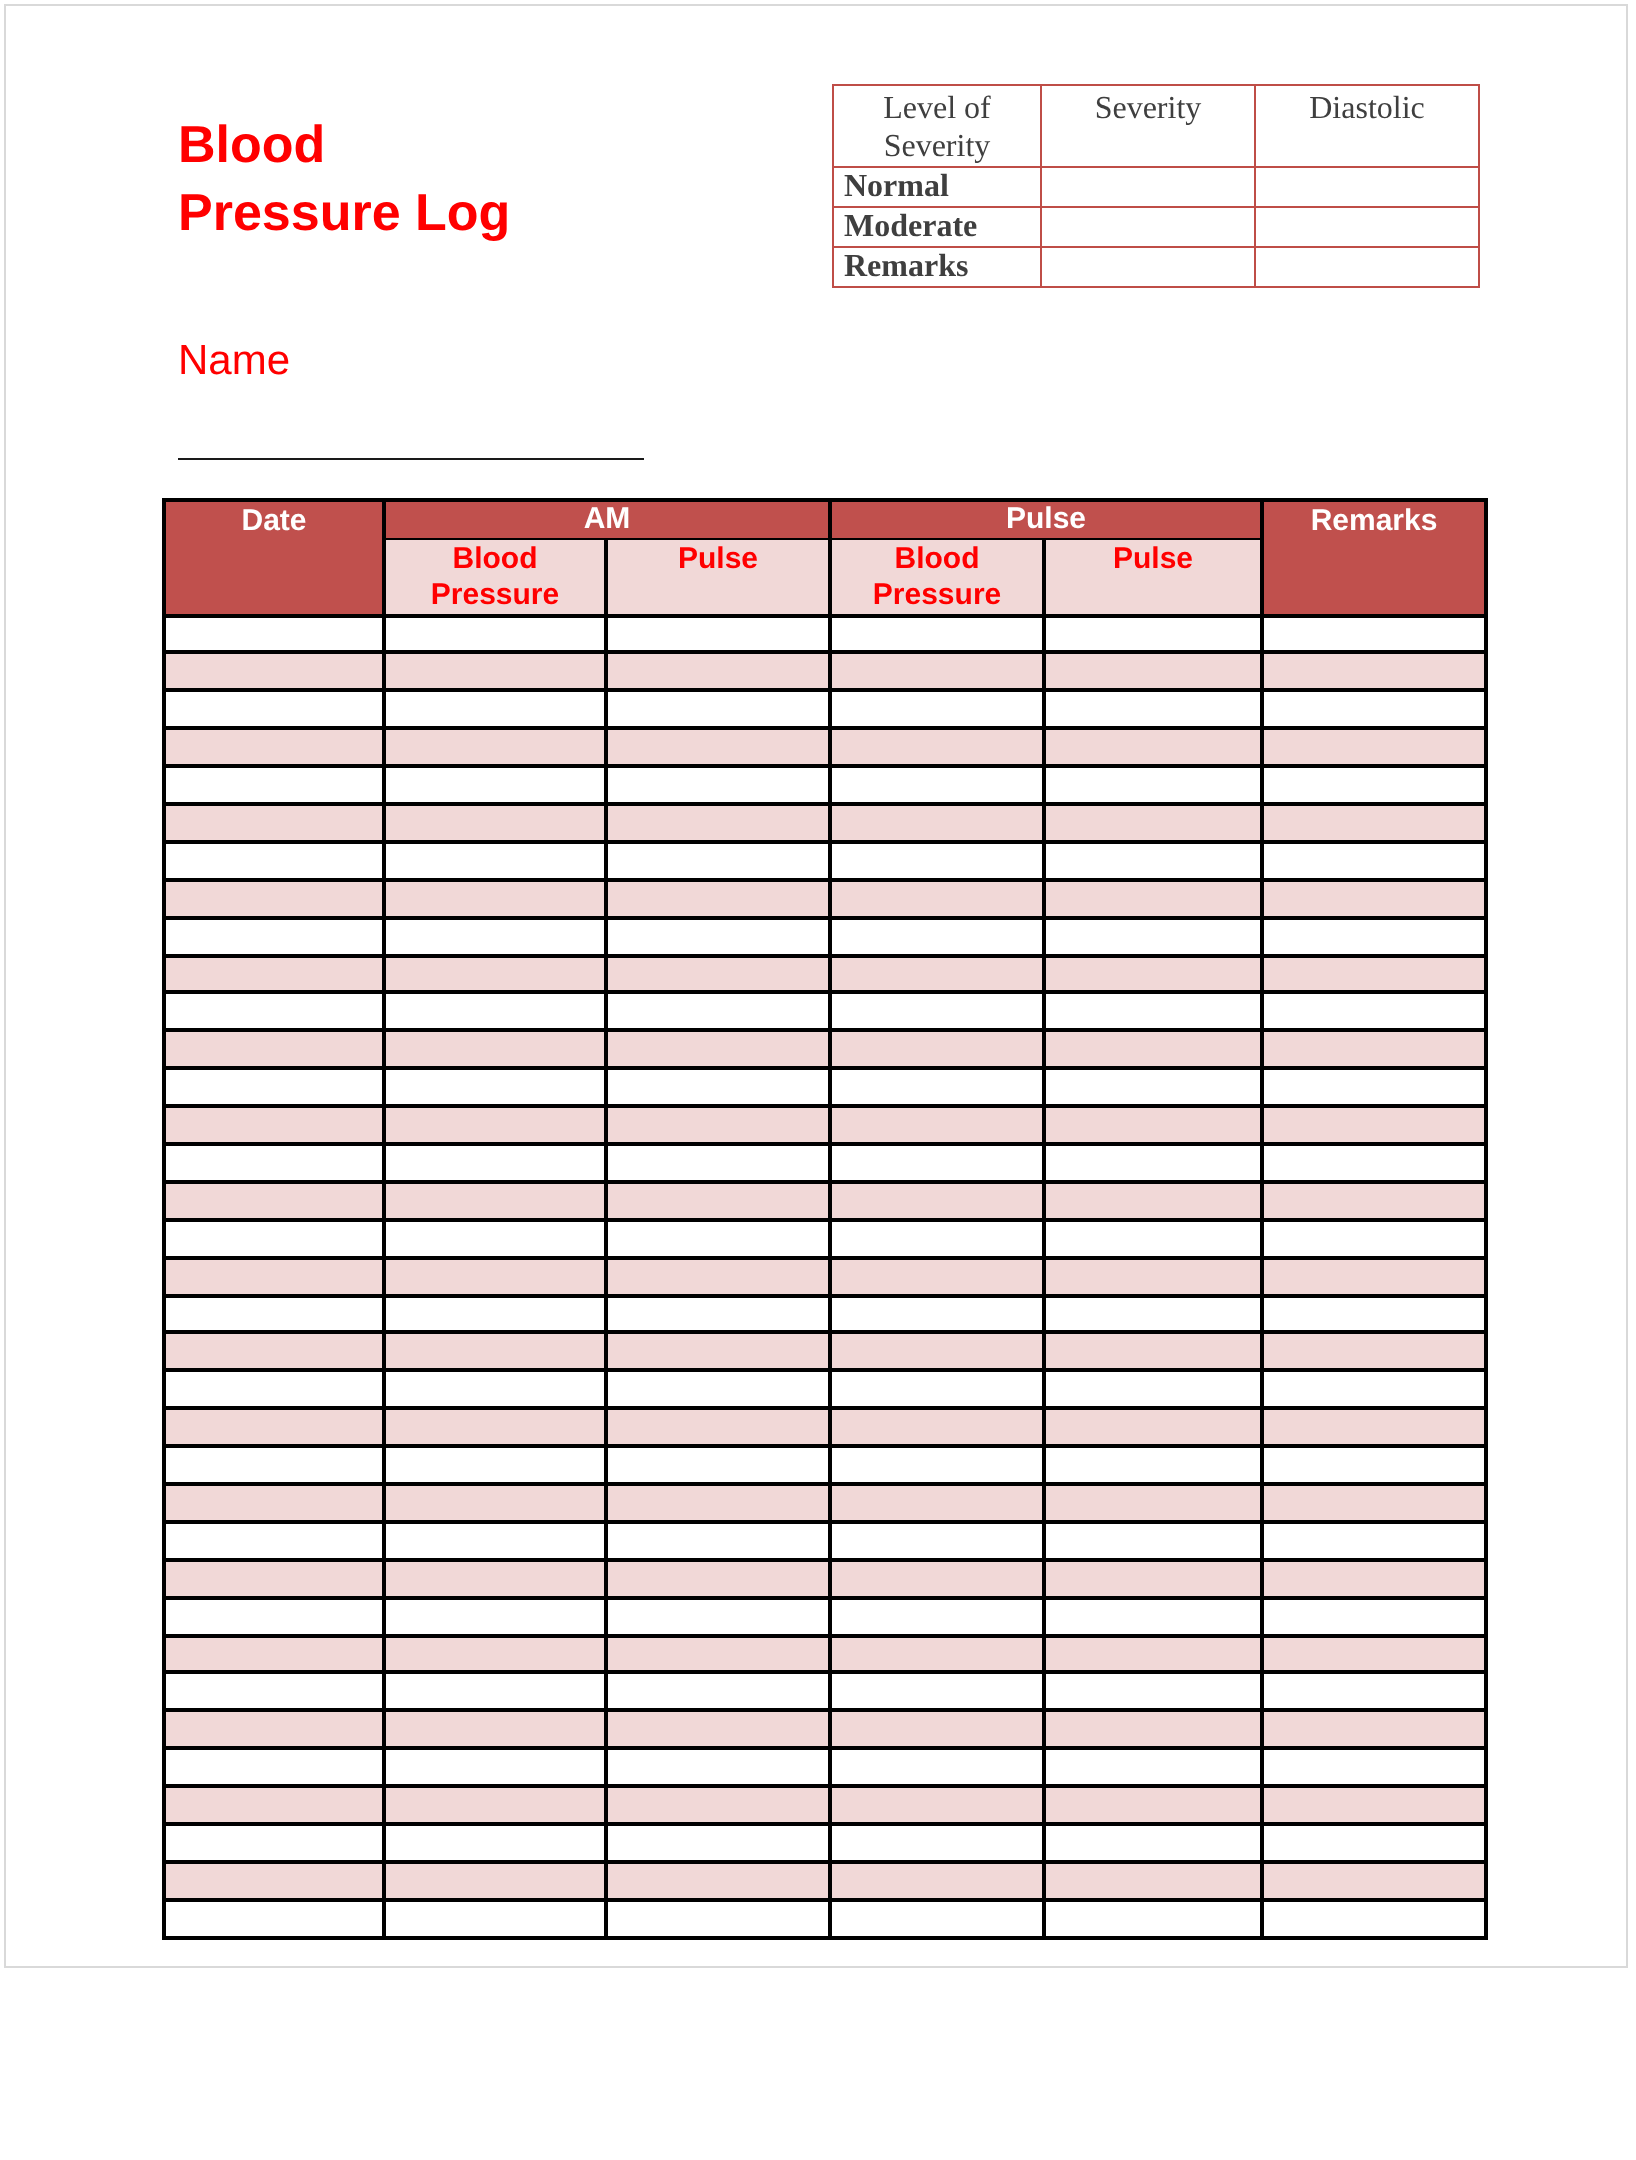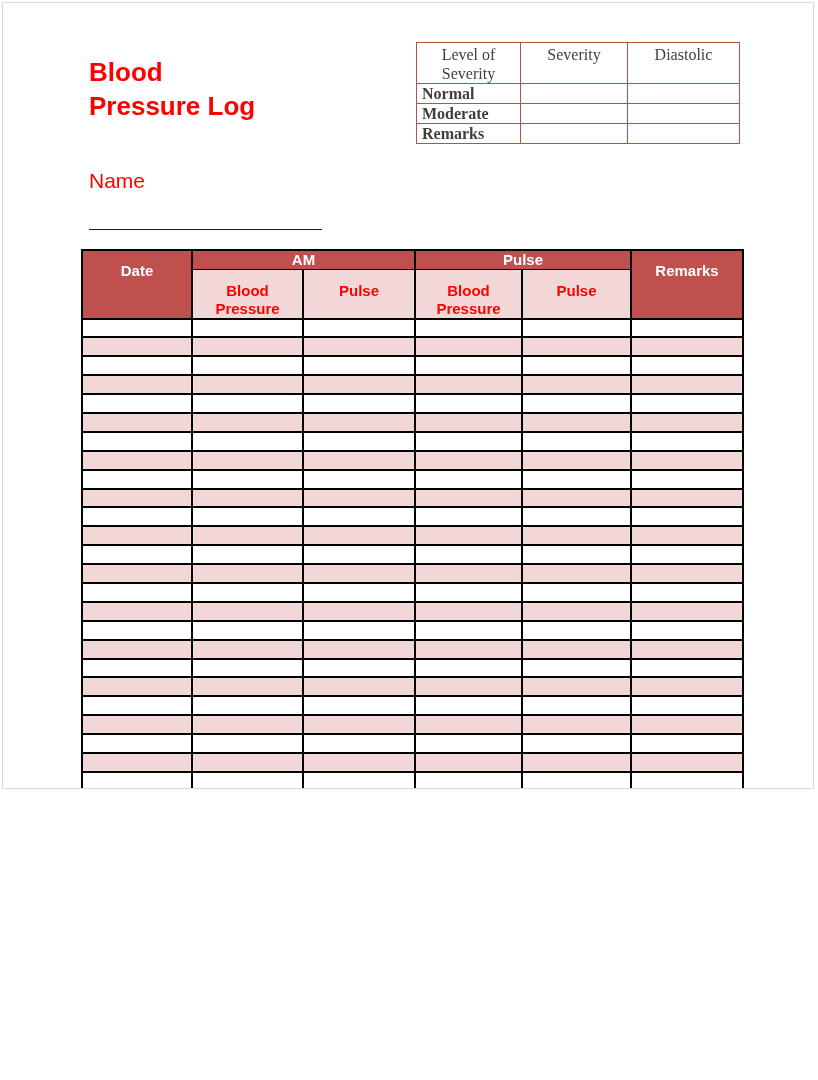--- a/index.html
+++ b/index.html
@@ -11,21 +11,21 @@
     --severity-text:#3F3F3F;
     --grid-black:#000000;
     --page-border:#D9D9D9;
   }
   html,body{margin:0;padding:0;}
   body{
     width:818px;height:1080px;background:#ffffff;
     font-family:"Liberation Sans",sans-serif;
   }
   .page{
-    position:relative;width:812px;height:787px;margin:2px;
+    position:relative;width:812px;height:982px;margin:2px;
     background:#ffffff;border:1px solid var(--page-border);
     box-sizing:border-box;overflow:hidden;
   }
   
   .doc-title{
     position:absolute;left:86px;top:52px;
     color:var(--accent-red);font-size:26px;font-weight:bold;line-height:34px;
     letter-spacing:0px;
   }
   .name-label{
@@ -63,26 +63,26 @@
   }
   table.log th,table.log td{
     border:2px solid var(--grid-black);
     padding:0;box-sizing:border-box;
   }
   table.log thead tr.group th{
     background:var(--header-bg);color:#ffffff;
     font-size:15px;font-weight:bold;height:19px;
     text-align:center;border-bottom:1px solid var(--grid-black);
   }
-  table.log thead th.vtop{vertical-align:top;padding-top:11px;}
+  table.log thead th.vtop{vertical-align:top;padding-top:1px;}
   table.log thead tr.sub th{
     background:var(--row-stripe);color:var(--accent-red);
     font-size:15px;font-weight:bold;height:36px;
     text-align:center;vertical-align:top;line-height:18px;
-    padding:12px 16px 0 16px;border-top:1px solid var(--grid-black);
+    padding:1px 16px 0 16px;border-top:1px solid var(--grid-black);
   }
   table.log tbody td{height:18.9px;background:#ffffff;}
   table.log tbody tr:nth-child(even) td{background:var(--row-stripe);}
 </style>
 </head>
 <body>
 
 <div class="page">
 
   <div class="doc-title">

